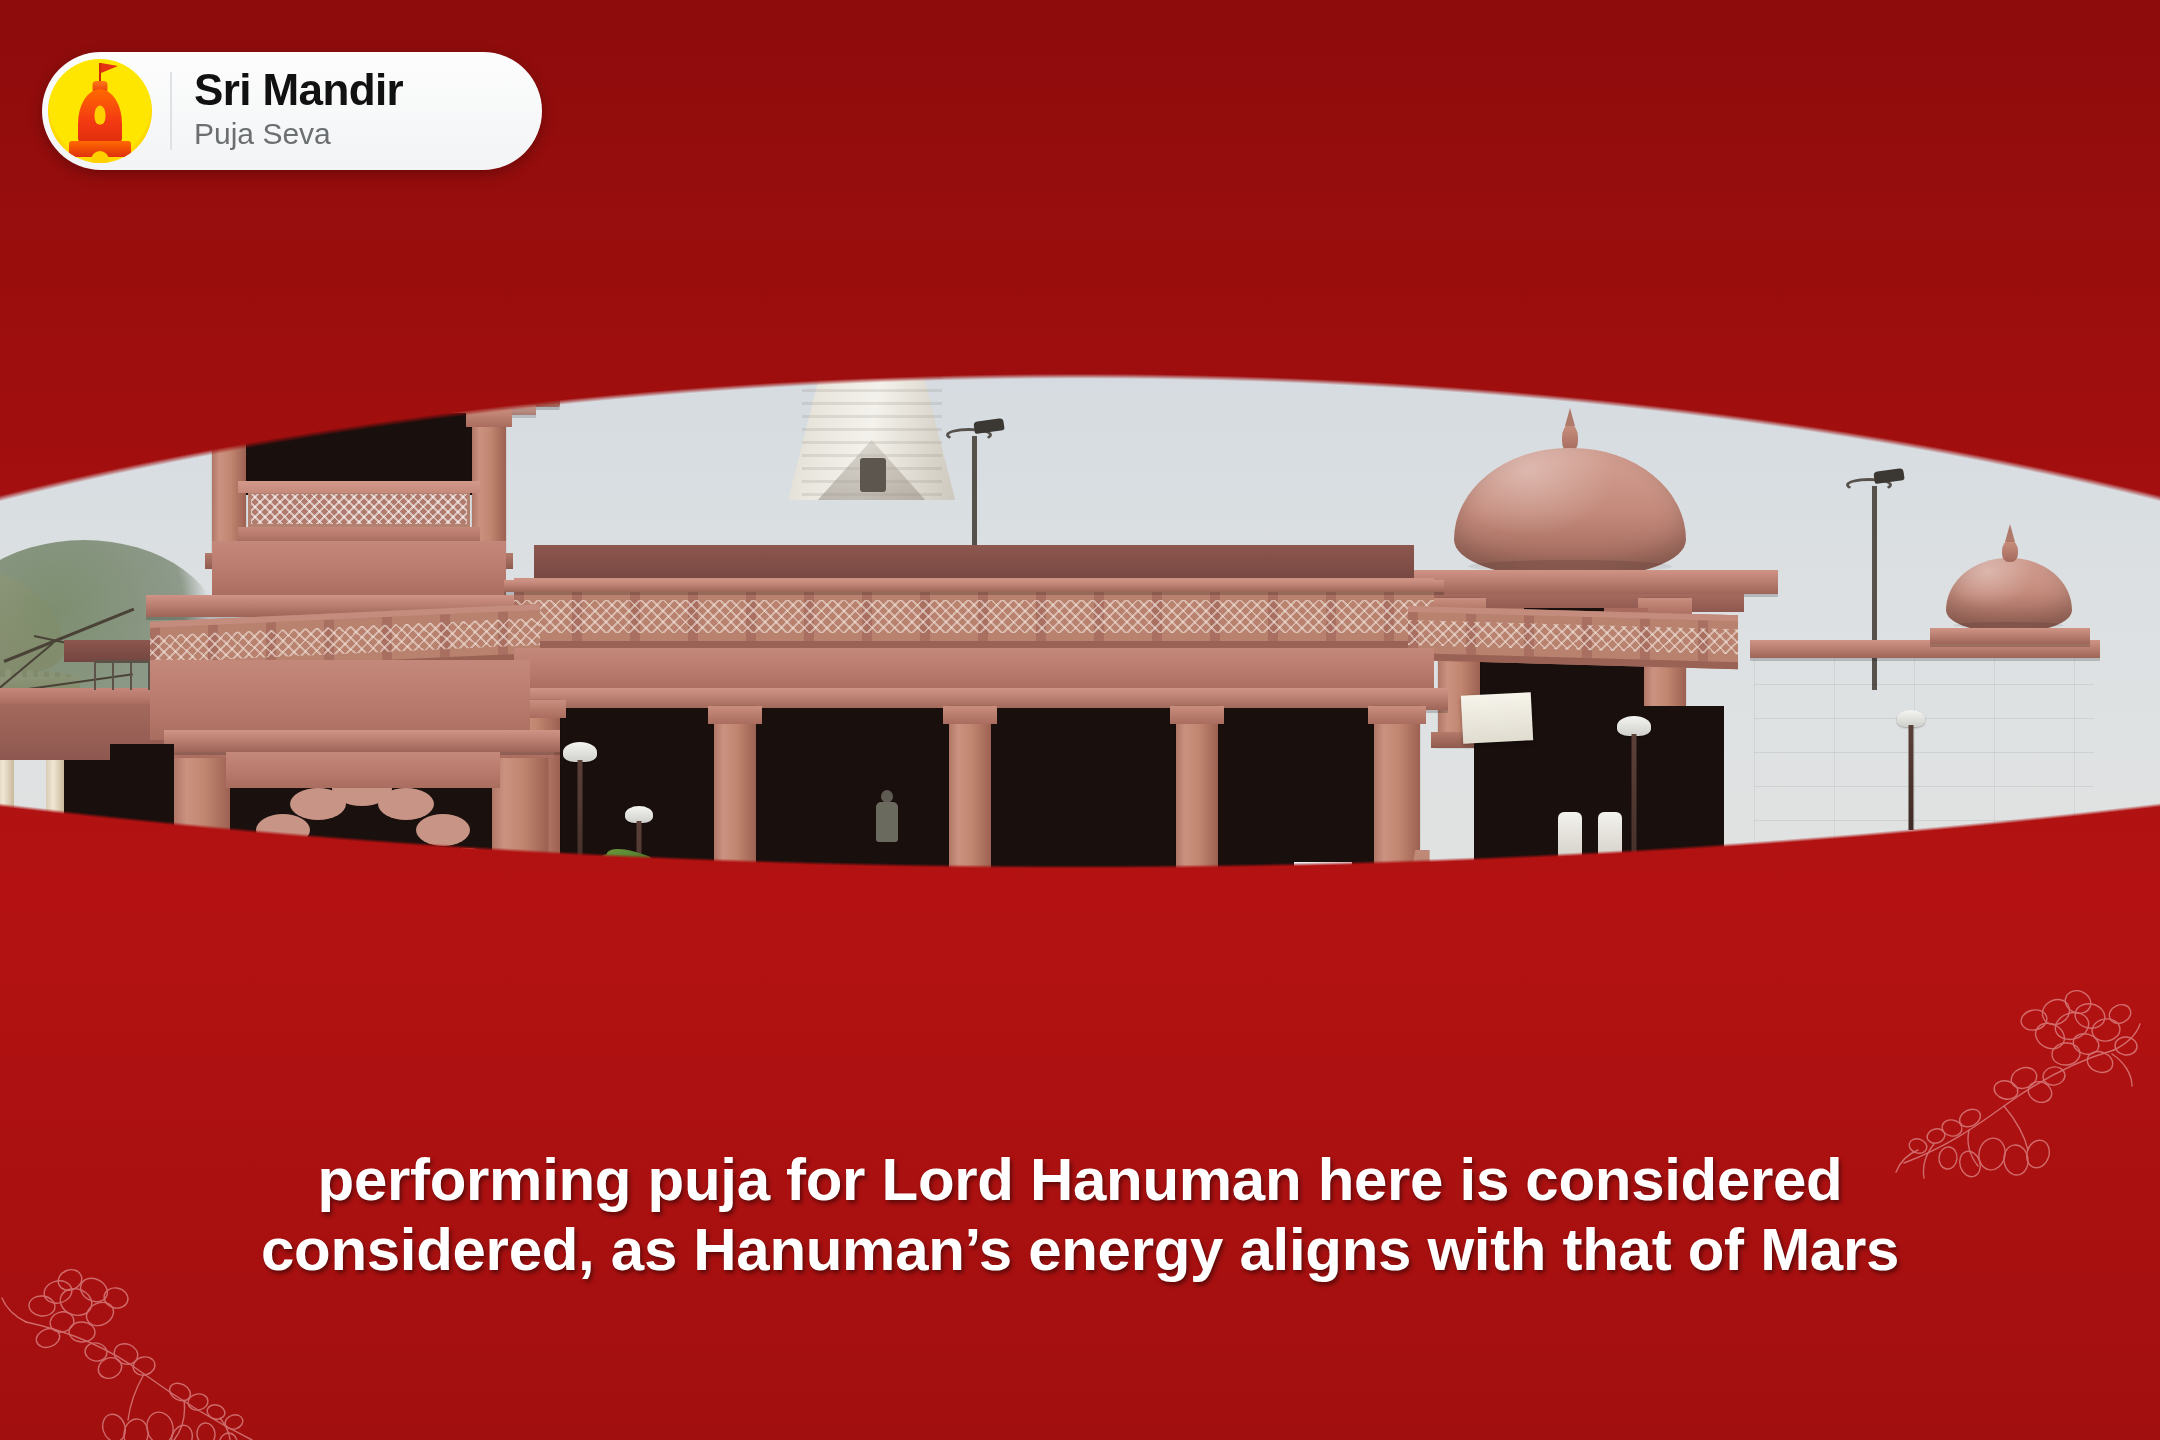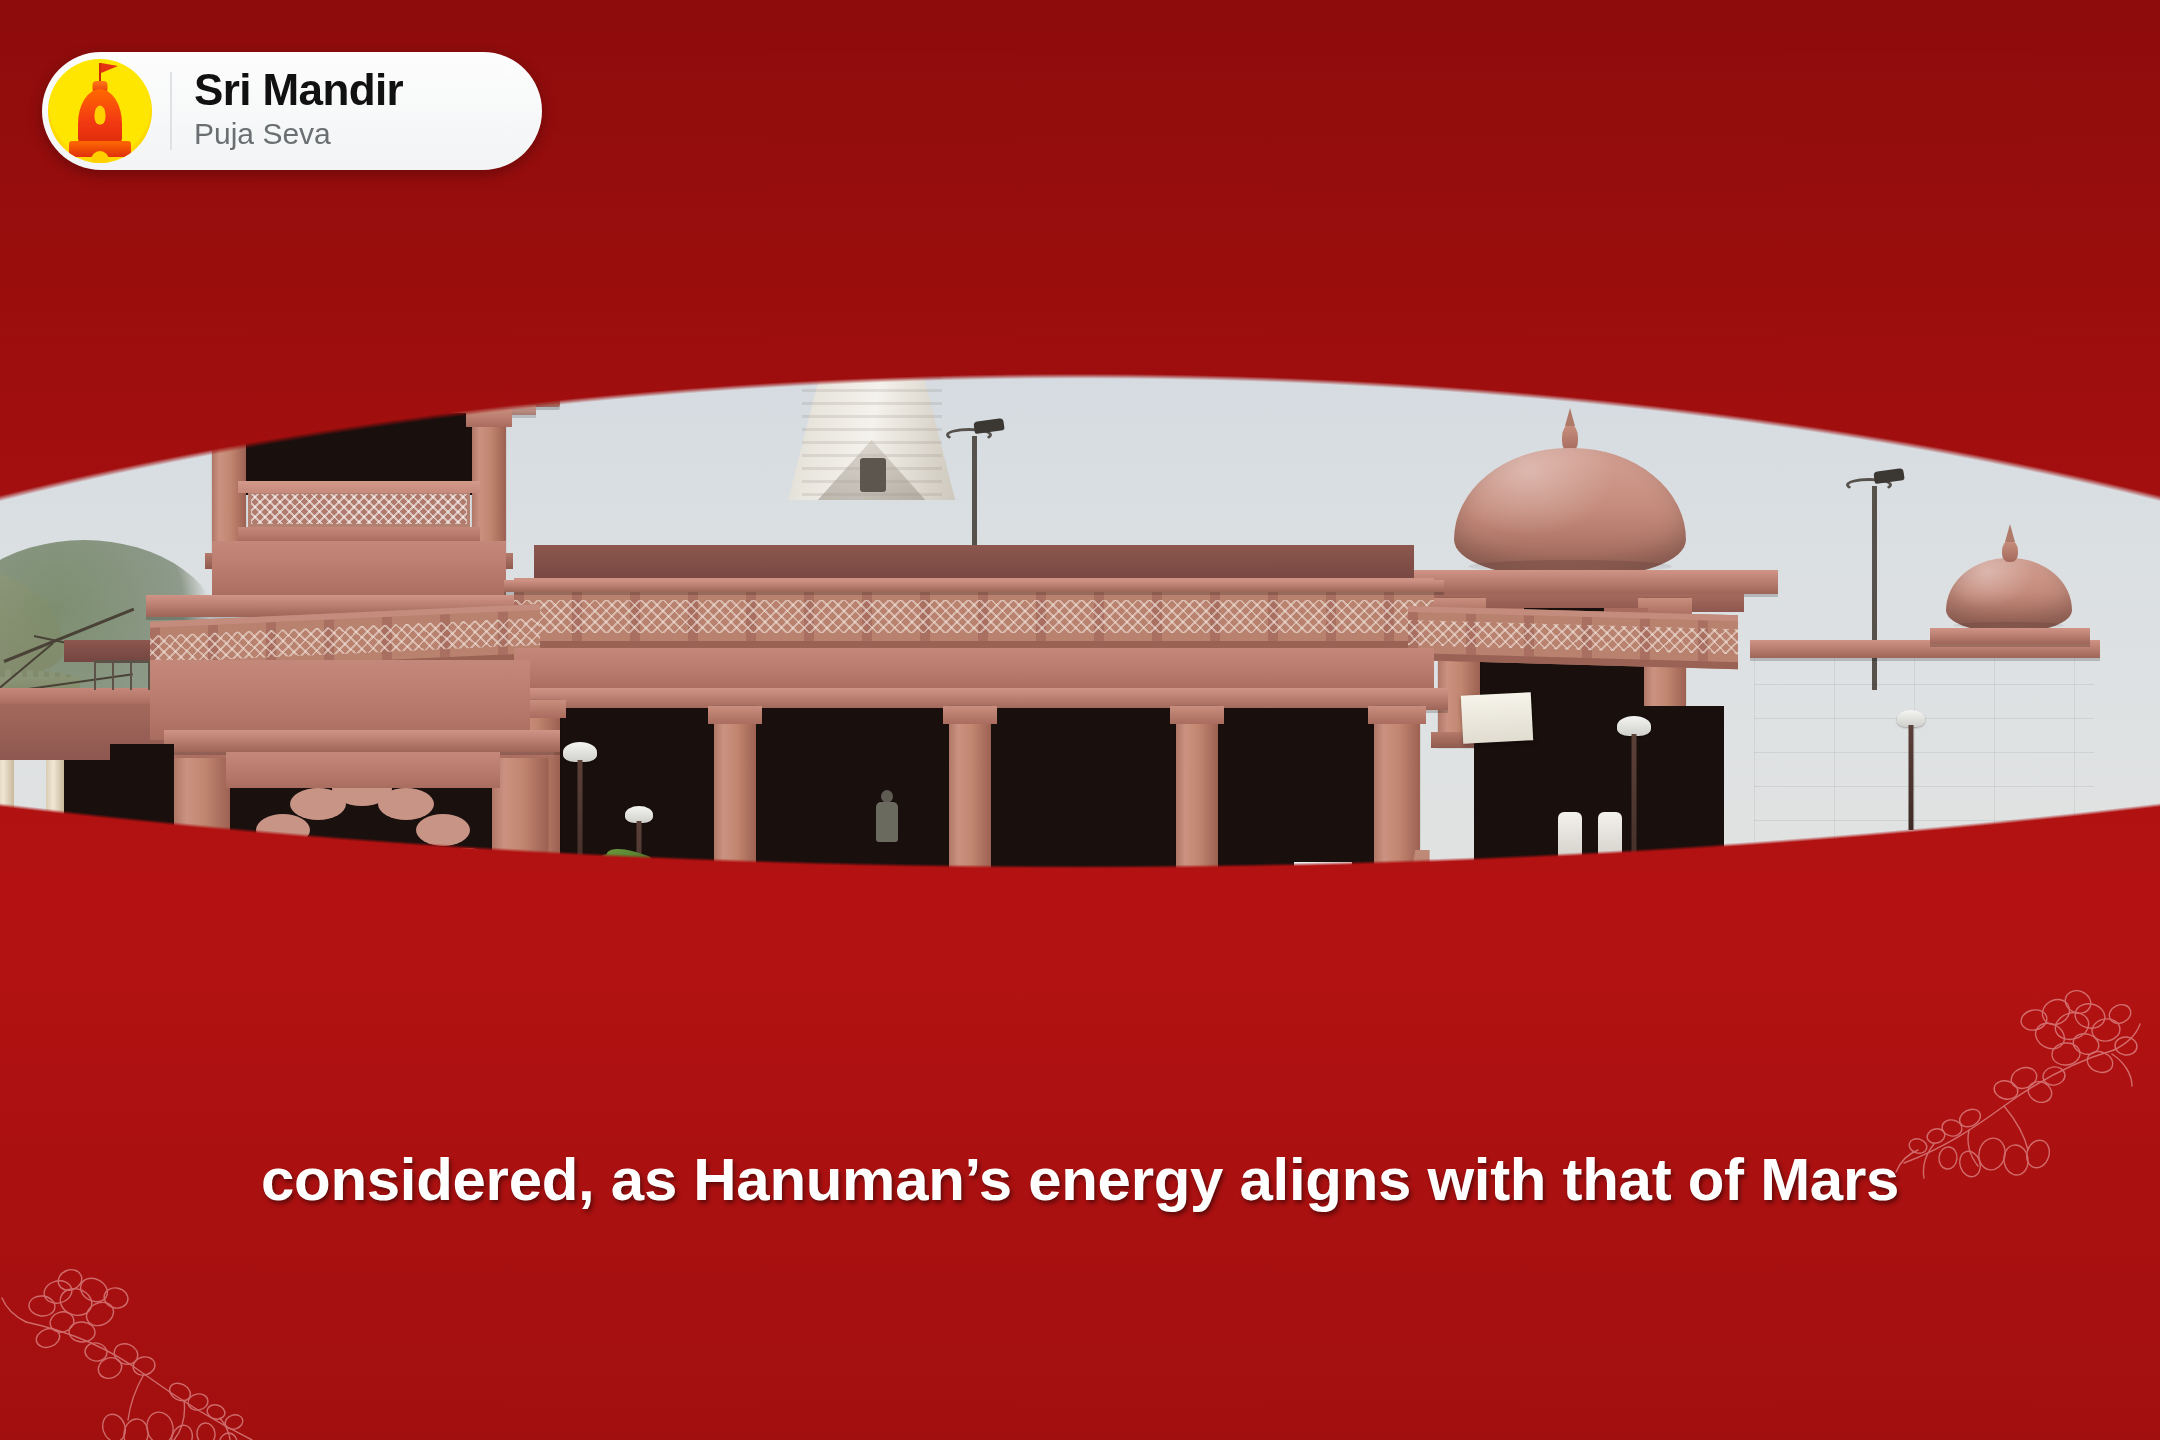--- a/index.html
+++ b/index.html
@@ -676,16 +676,17 @@
     </div>
     <div id="logo-divider"></div>
     <div id="logo-text">
       <div id="logo-title">Sri Mandir</div>
       <div id="logo-sub">Puja Seva</div>
     </div>
   </div>
 
 
   <div id="body-copy">
+    <div class="body-line">performing puja for Lord Hanuman here is considered</div>
     <div class="body-line">considered, as Hanuman’s energy aligns with that of Mars</div>
   </div>
 
 </div>
 
 </body></html>

